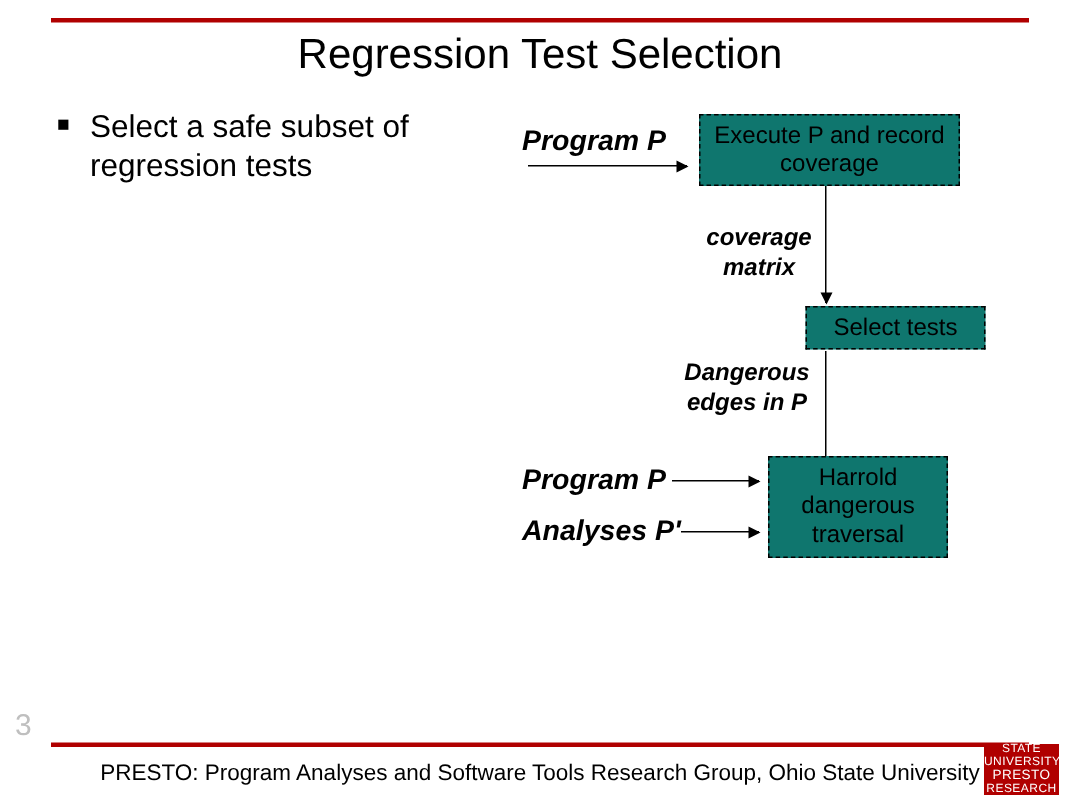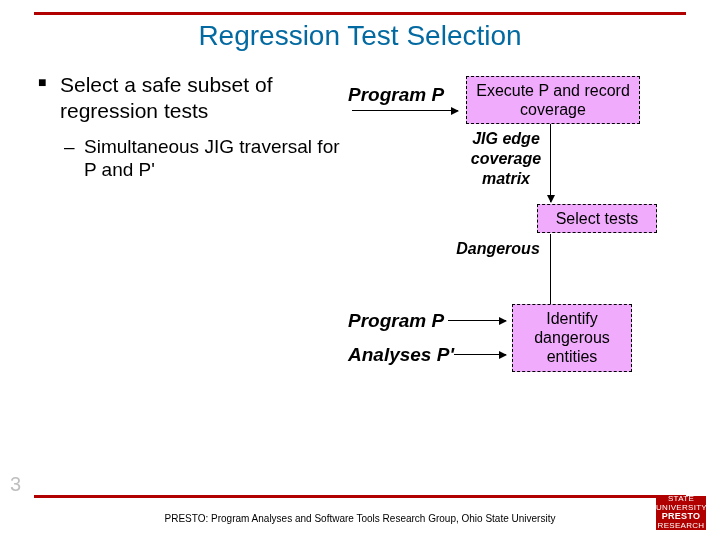--- a/index.html
+++ b/index.html
@@ -24,21 +24,21 @@
   .redbar.bottom { bottom: 42px; }
 
   .title {
     position: absolute;
     top: 20px;
     left: 0;
     right: 0;
     text-align: center;
     font-size: 28px;
     font-weight: 400;
-    color: #0369a1;
+    color: #000000;
   }
 
   .body {
     position: absolute;
     top: 72px;
     left: 34px;
     right: 24px;
     bottom: 52px;
     display: flex;
   }
@@ -108,21 +108,21 @@
     line-height: 1.15;
     white-space: nowrap;
   }
   .box {
     position: absolute;
     border: 1.5px dashed #000;
     font-size: 16px;
     text-align: center;
     padding: 4px 6px;
     line-height: 1.2;
-    background: #f0abfc;
+    background: #0f766e;
   }
 
   
   .arrow-h {
     position: absolute;
     height: 0;
     border-top: 1.2px solid #000;
   }
   .arrow-h::after {
     content: "";
@@ -147,21 +147,21 @@
     border-left: 4px solid transparent;
     border-right: 4px solid transparent;
   }
 
   .footer {
     position: absolute;
     bottom: 16px;
     left: 0;
     right: 0;
     text-align: center;
-    font-size: 10px;
+    font-size: 15px;
     color: #000;
   }
   .pagenum {
     position: absolute;
     left: 10px;
     bottom: 44px;
     font-size: 20px;
     color: #bfbfbf;
   }
   .logo {
@@ -173,65 +173,64 @@
     background: #b00000;
     color: #fff;
     font-size: 8px;
     line-height: 1.1;
     text-align: center;
     display: flex;
     flex-direction: column;
     justify-content: center;
     letter-spacing: 0.3px;
   }
-  .logo .big { font-size: 9px; font-weight: bold; text-align: center; }
+  .logo .big { font-size: 9px; font-weight: normal; text-align: center; }
 </style>
 </head>
 <body>
 
 <div class="redbar top"></div>
 
 <div class="title">Regression Test Selection</div>
 
 <div class="body">
 
   <div class="leftcol">
     <ul class="top">
       <li>Select a safe subset of regression tests</li>
     </ul>
     <ul class="sub">
-      <li>Simultaneous JIG traversal for P and P'</li>
     </ul>
   </div>
 
   <div class="rightcol">
 
     <div class="node-label" style="left:0; top:12px;">Program P</div>
     <div class="arrow-h" style="left:4px; top:38px; width:106px;"></div>
     <div class="box" style="left:118px; top:4px; width:160px;">Execute P and record coverage</div>
 
     <div class="arrow-v" style="left:202px; top:52px; height:78px;"></div>
-    <div class="flow-label" style="left:108px; top:58px; width:100px;">JIG edge</div>
     <div class="flow-label" style="left:108px; top:78px; width:100px;">coverage</div>
     <div class="flow-label" style="left:108px; top:98px; width:100px;">matrix</div>
 
     <div class="box" style="left:150px; top:132px; width:106px;margin-left:39px;">Select tests</div>
 
     <div class="arrow-v" style="left:202px; top:162px; height:84px;"></div>
     <div class="flow-label" style="left:90px; top:168px; width:120px;">Dangerous</div>
+    <div class="flow-label" style="left:90px; top:188px; width:120px;">edges in P</div>
 
     <div class="node-label" style="left:0; top:238px;">Program P</div>
     <div class="arrow-h" style="left:100px; top:248px; width:58px;"></div>
     <div class="node-label" style="left:0; top:272px;">Analyses P'</div>
     <div class="arrow-h" style="left:106px; top:282px; width:52px;"></div>
 
     <div class="box" style="left:164px; top:232px; width:106px;">
-      <span>Identify</span><br>
+      <span>Harrold</span><br>
       <span>dangerous</span><br>
-      <span>entities</span>
+      <span>traversal</span>
     </div>
 
   </div>
 </div>
 
 <div class="redbar bottom"></div>
 <div class="pagenum">3</div>
 <div class="footer">PRESTO: Program Analyses and Software Tools Research Group, Ohio State University</div>
 <div class="logo">
   <span>OHIO STATE</span>

